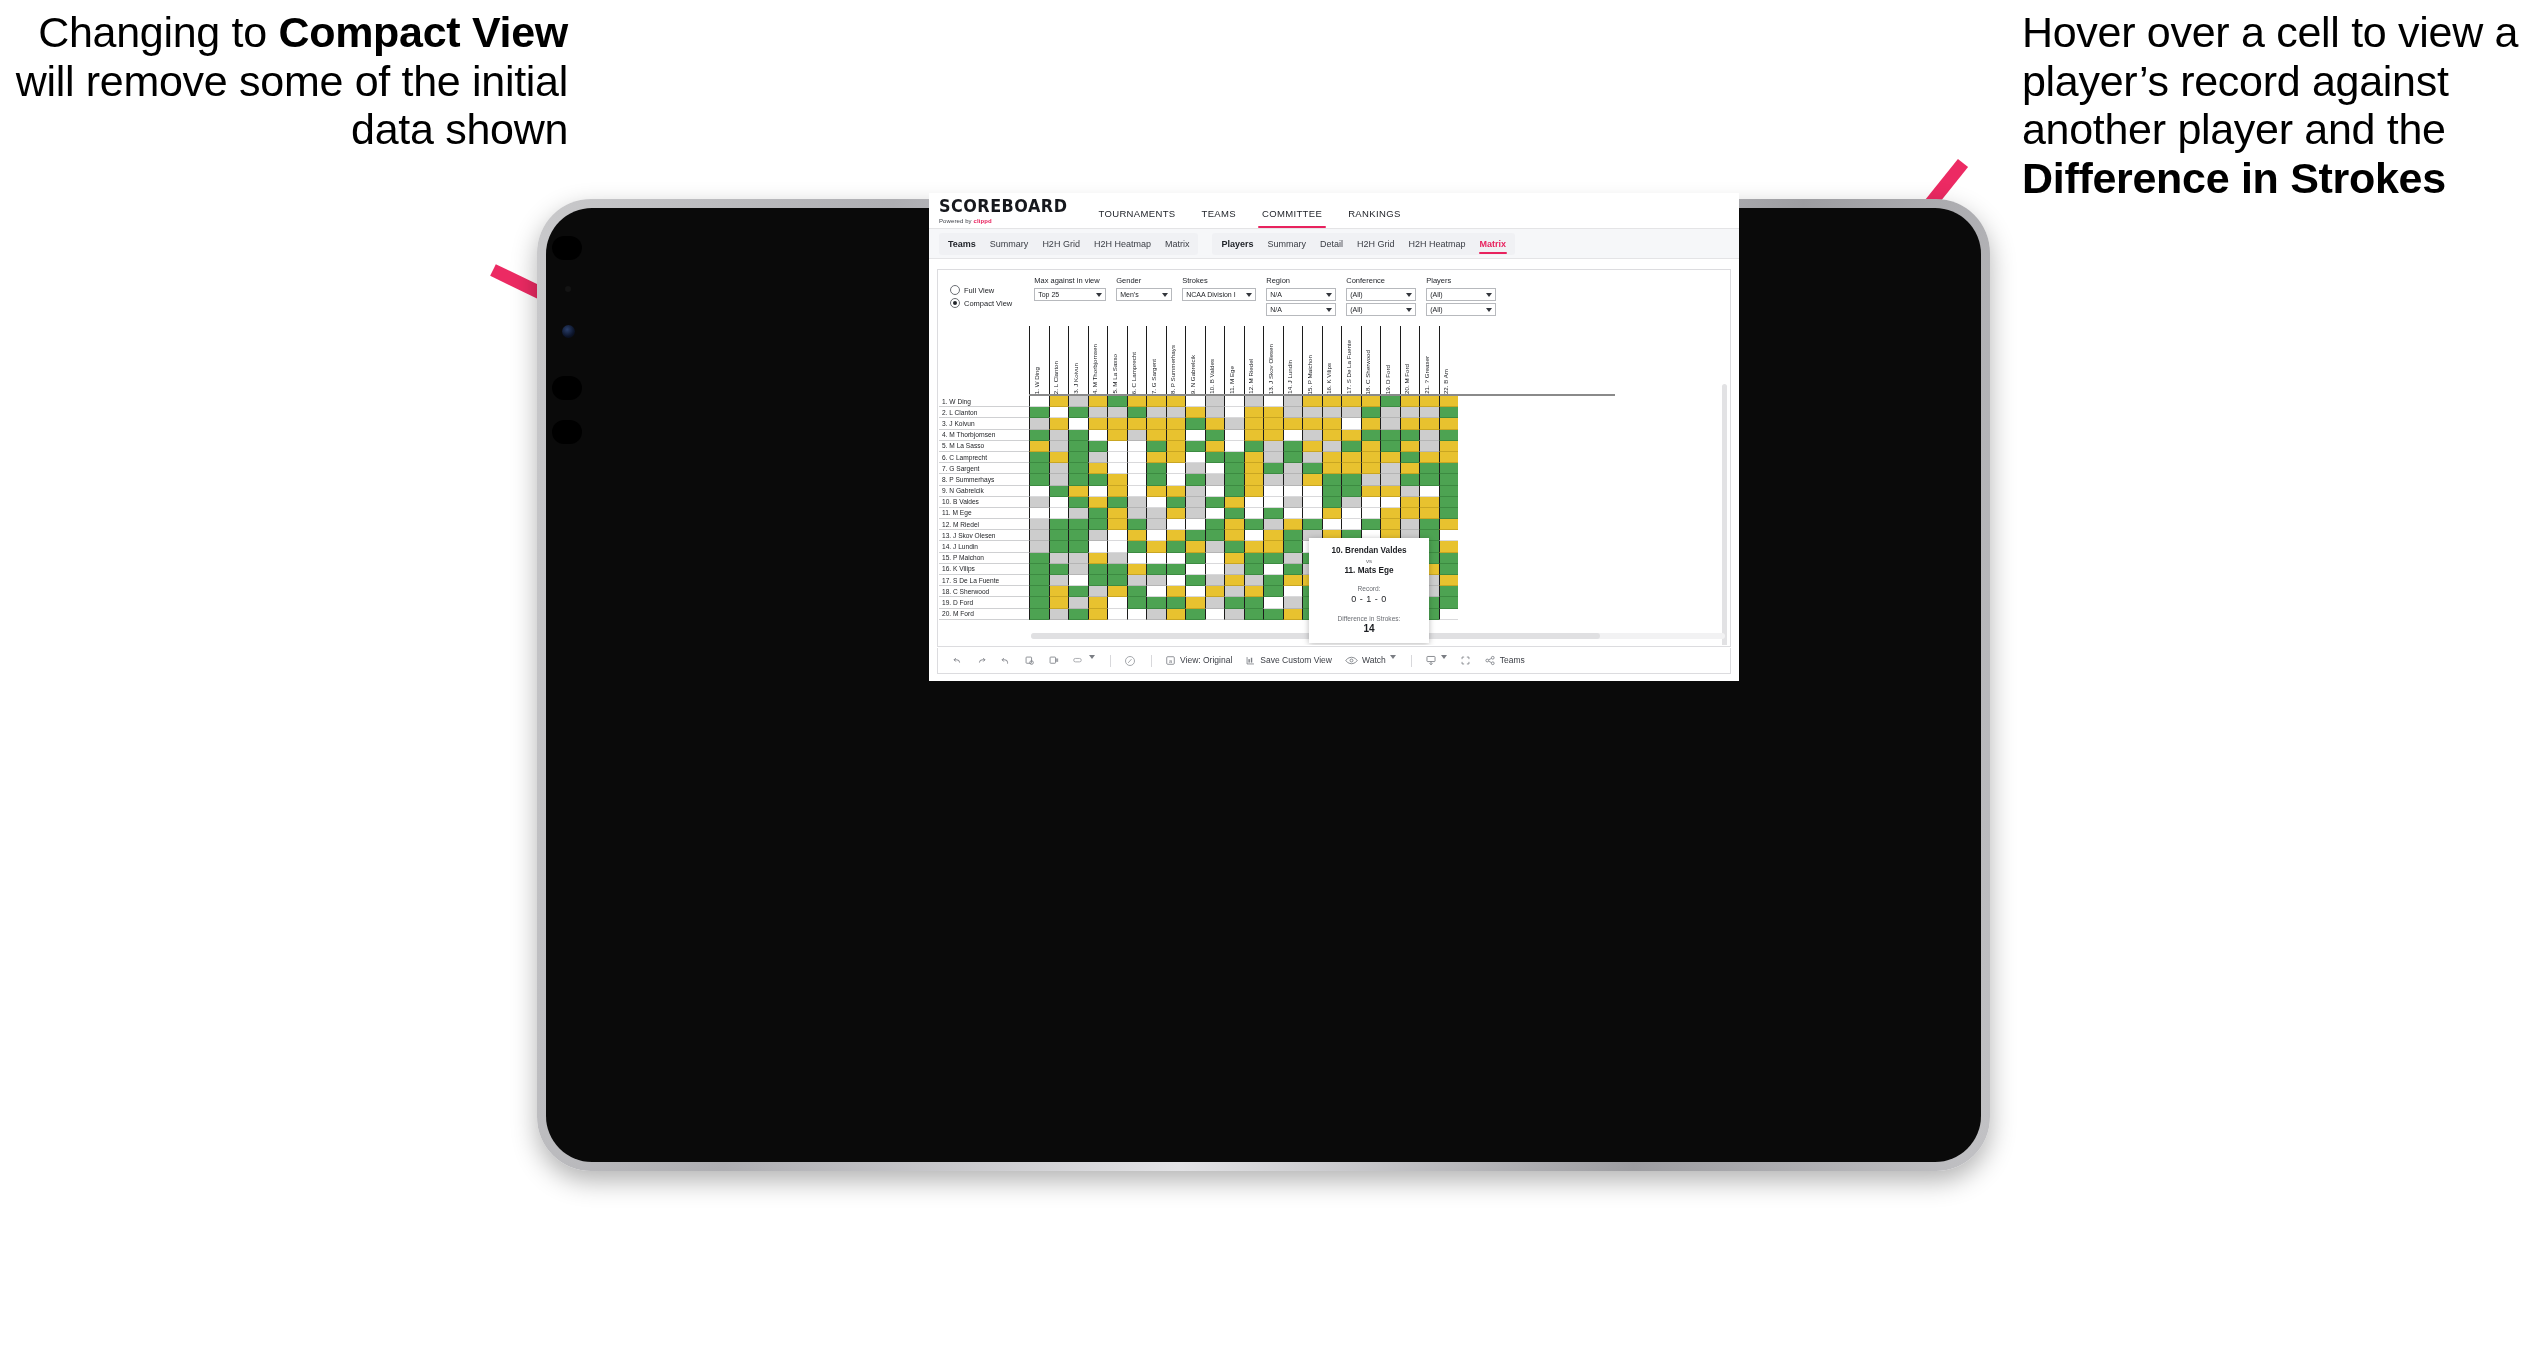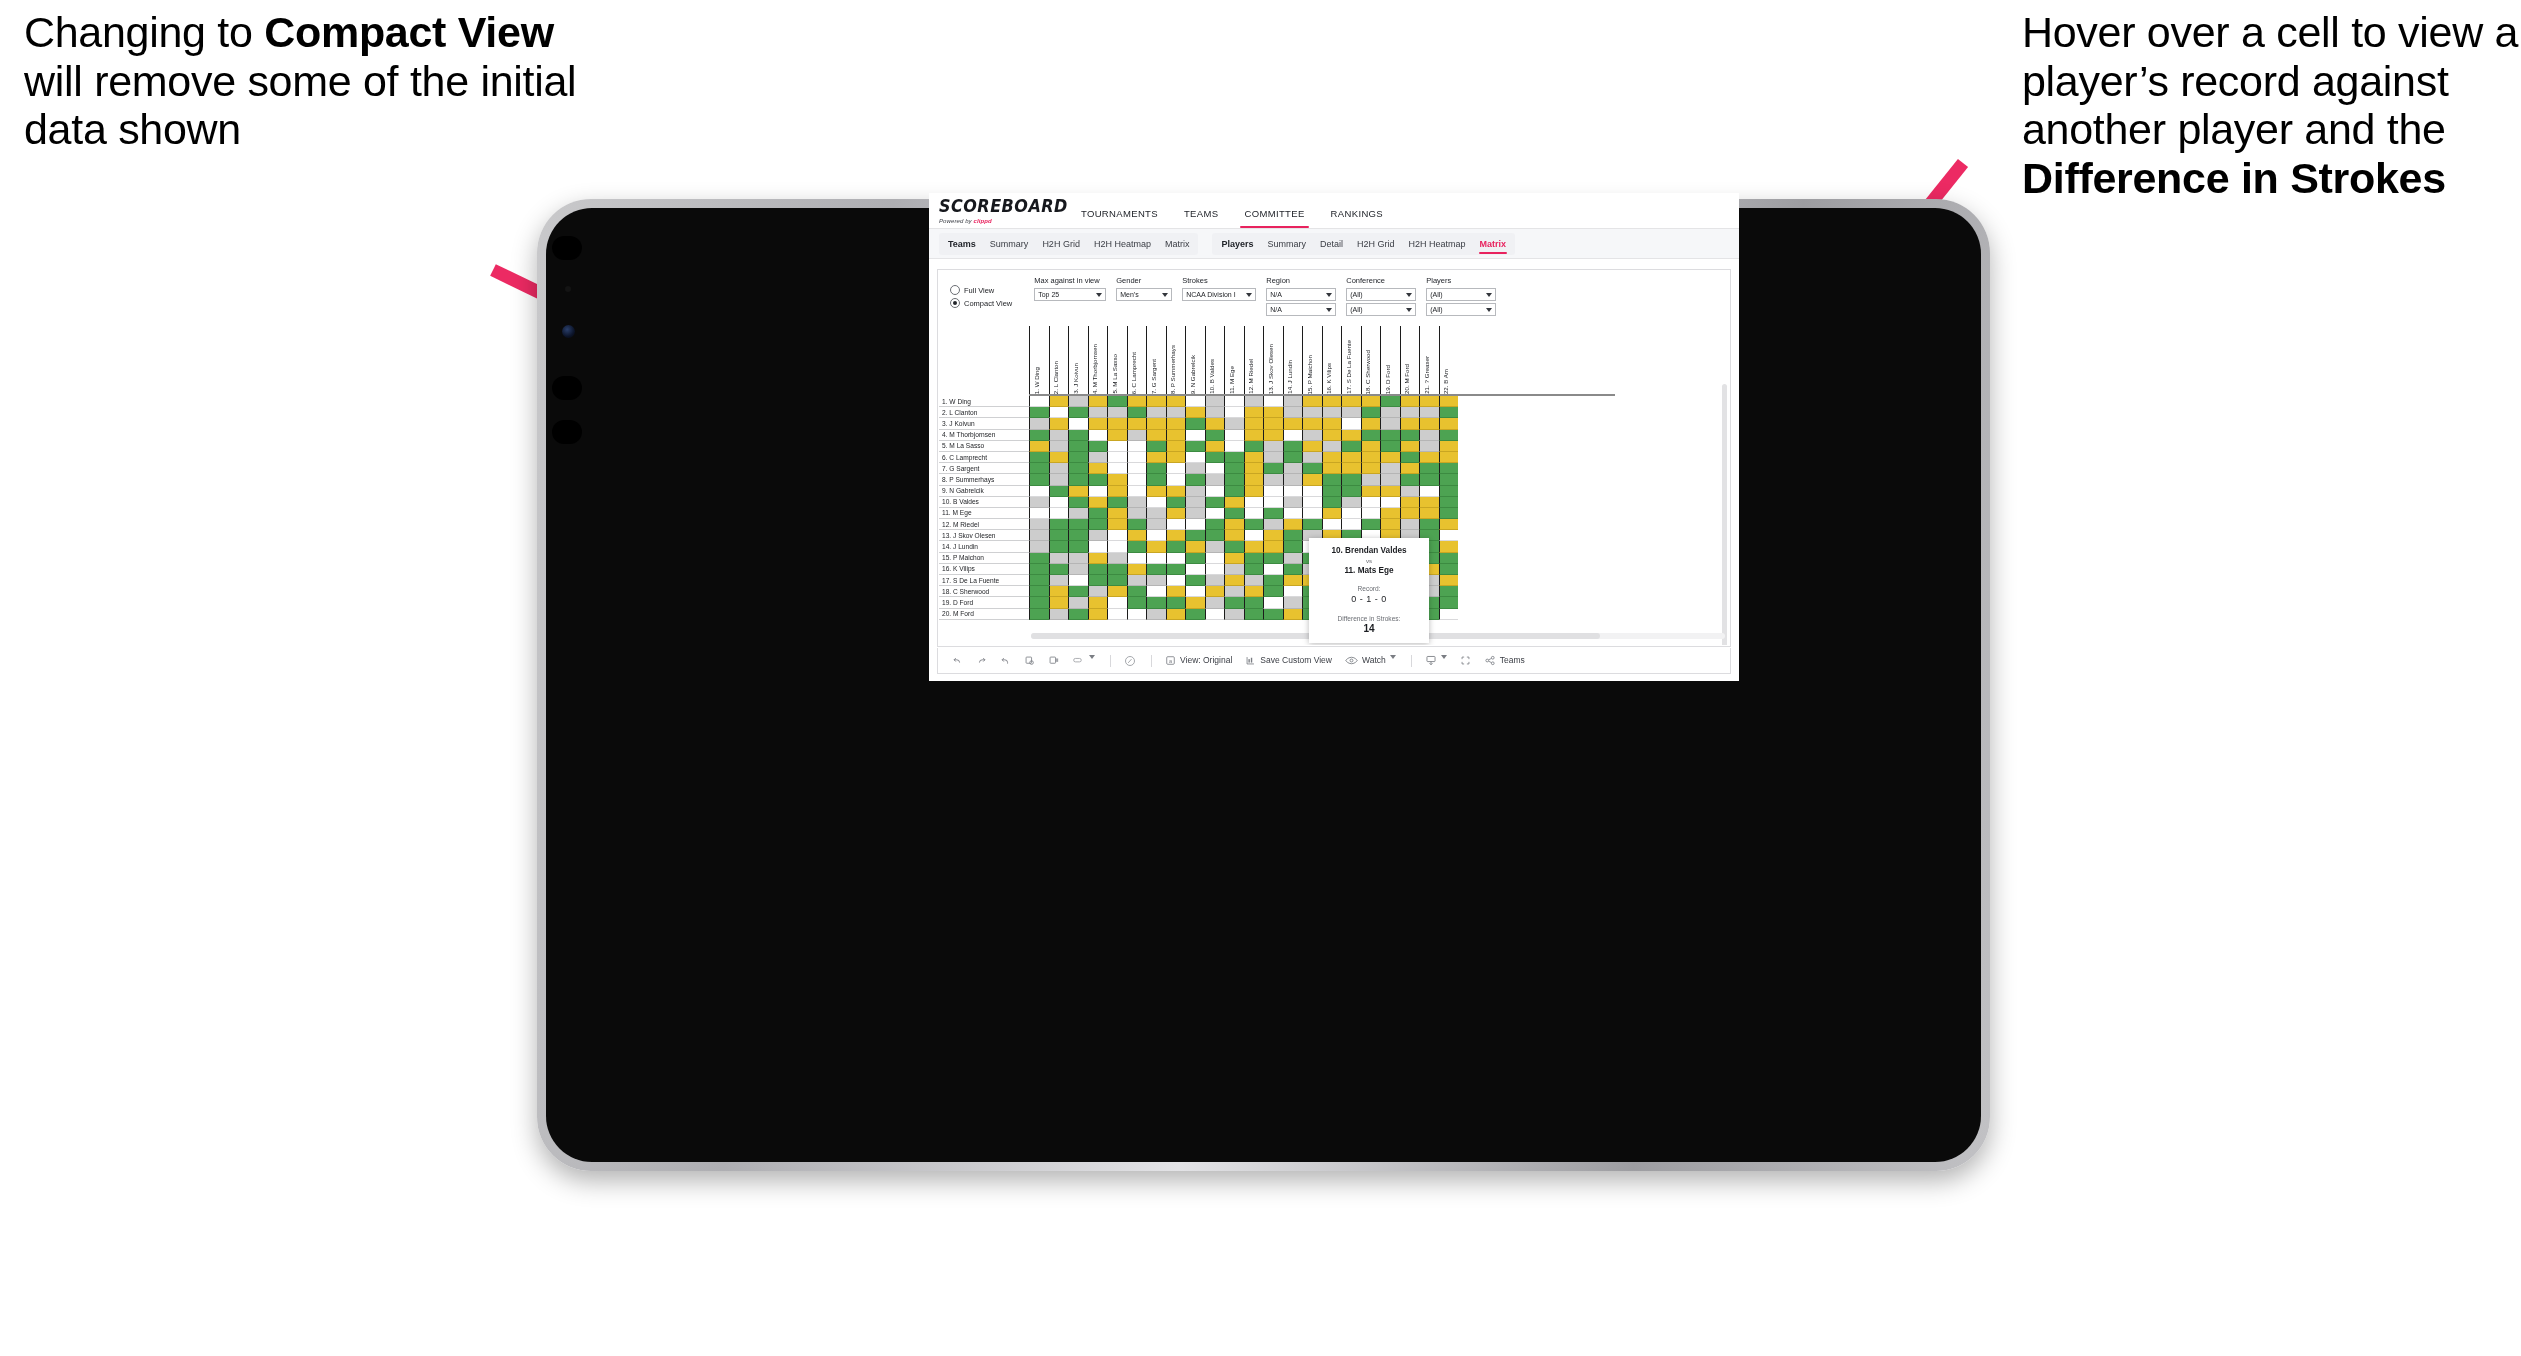--- a/index.html
+++ b/index.html
@@ -4,21 +4,21 @@
 <style>
   html,body{margin:0;padding:0;}
   body{
     width:2521px;height:1356px;background:#ffffff;
     font-family:"Liberation Sans", sans-serif;
     overflow:hidden;position:relative;
   }
 
   
   .callout{position:absolute;font-size:43px;line-height:1.13;color:#000;letter-spacing:-0.3px;}
-  #callout-left{left:24px;top:8px;width:560px;}
+  #callout-left{left:8px;top:8px;width:560px;text-align:right;}
   #callout-right{left:2022px;top:8px;width:500px;}
   .callout b{font-weight:bold;}
 
   
   svg.arrow{position:absolute;left:0;top:0;width:2521px;height:1356px;pointer-events:none;}
 
   
   #tablet{position:absolute;left:537px;top:199px;width:1453px;height:972px;}
   #tablet-outer{position:absolute;inset:0;border-radius:54px;
      background:linear-gradient(100deg,#c9c9cb 0%,#aeaeb2 22%,#e3e3e6 50%,#9d9da1 78%,#c2c2c5 100%);
@@ -31,21 +31,21 @@
   #vol-2{position:absolute;left:8px;top:168px;width:30px;height:24px;border-radius:12px;background:#000;}
   #vol-3{position:absolute;left:8px;top:212px;width:30px;height:24px;border-radius:12px;background:#000;}
   #side-rail{position:absolute;left:-2px;top:0;bottom:0;width:46px;}
 
   
   #screen{position:absolute;left:383px;top:-15px;width:810px;height:488px;background:#ffffff;overflow:hidden;}
   #screen-inner{position:absolute;left:0;top:0;width:810px;height:488px;background:#fff;}
 
   
   #topnav{height:36px;background:#fff;border-bottom:1px solid #e4e4e6;display:flex;align-items:flex-end;padding-left:10px;box-sizing:border-box;}
-  #brand{padding-bottom:4px;font-style:italic;}
+  #brand{padding-bottom:4px;margin-right:18px;}
   #brand-title{font-size:16px;font-weight:bold;letter-spacing:.5px;color:#16181d;line-height:1;
      font-family:"DejaVu Sans", sans-serif;transform:scaleY(1.15);transform-origin:left bottom;}
   #brand-sub{font-size:6px;color:#3b3e45;margin-top:3px;letter-spacing:.1px;}
   #brand-sub .clippd{color:#e8225e;font-weight:bold;}
   .topnav-item{font-size:9.5px;color:#22252b;letter-spacing:.35px;padding:0 13px 9px 13px;position:relative;white-space:nowrap;}
   .topnav-item.active::after{content:"";position:absolute;left:9px;right:9px;bottom:0;height:2.5px;background:#e8225e;border-radius:2px;}
 
   
   #subnav{height:30px;background:#f6f7f9;display:flex;align-items:center;padding-left:10px;box-sizing:border-box;
      border-bottom:1px solid #e4e4e6;gap:0;}

